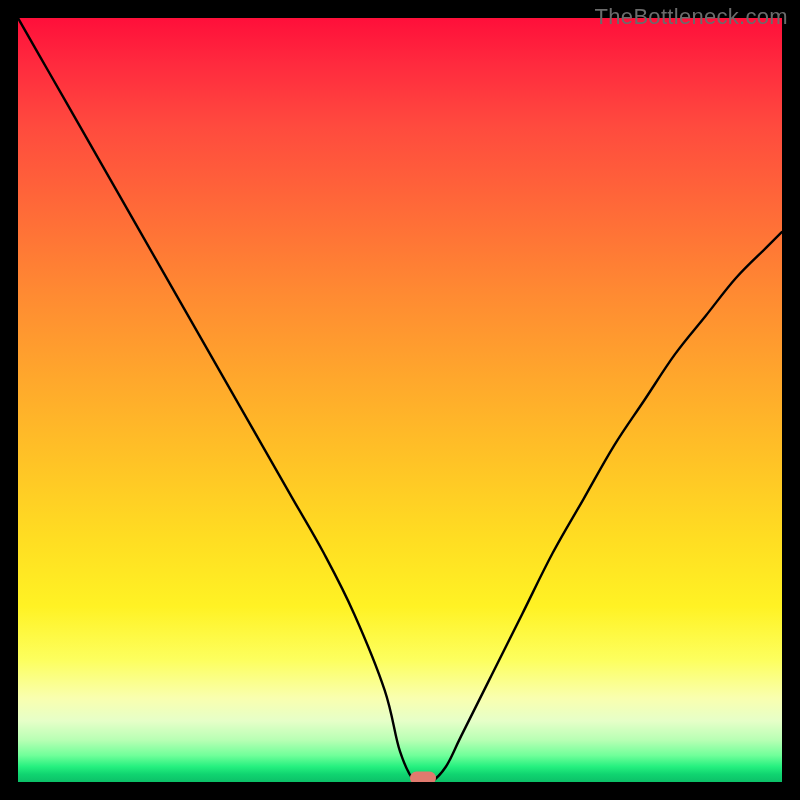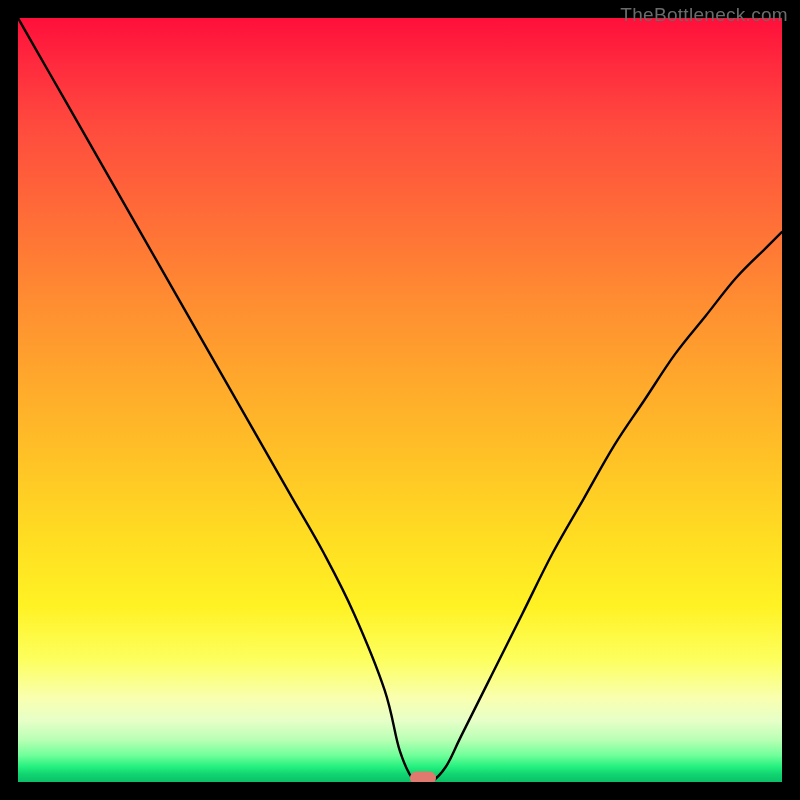--- a/index.html
+++ b/index.html
@@ -15,21 +15,21 @@
     position: relative;
     width: 800px;
     height: 800px;
     background: #000;
   }
   .watermark {
     position: absolute;
     top: 4px;
     right: 12px;
     color: #6b6b6b;
-    font-size: 19px;
+    font-size: 22px;
     font-weight: 500;
     letter-spacing: 0.3px;
     z-index: 20;
     user-select: none;
     text-align: right;
   }
   .plot-area {
     position: absolute;
     left: 18px;
     top: 18px;

